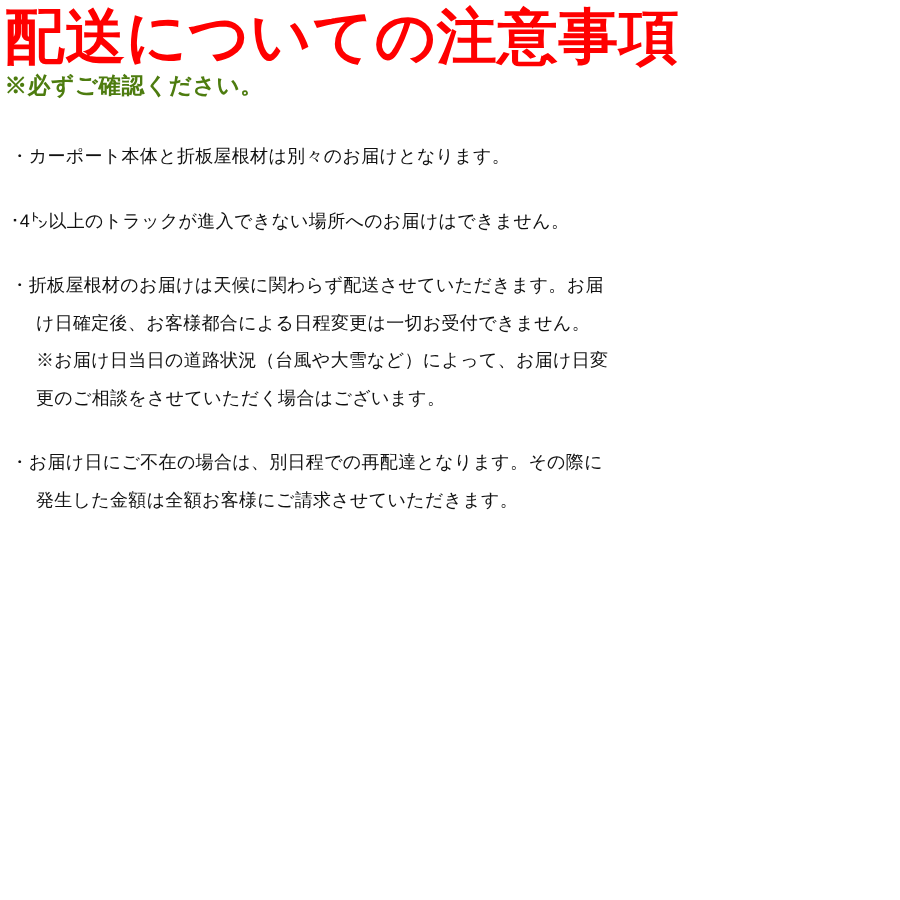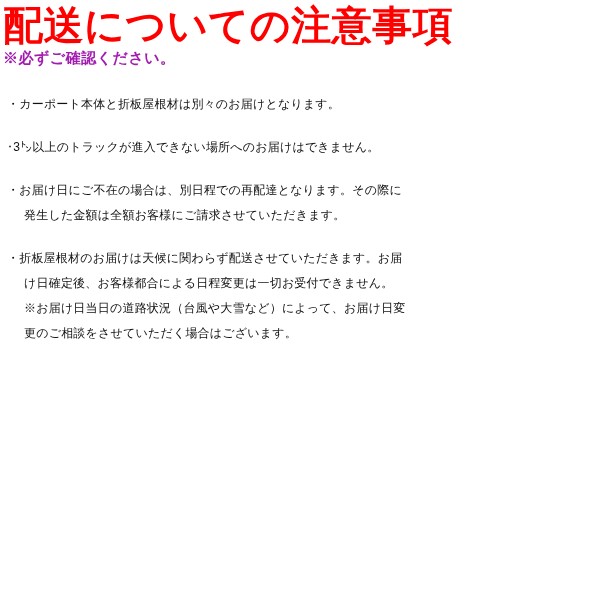--- a/index.html
+++ b/index.html
@@ -19,21 +19,21 @@
   }
   .title {
     color: #ff0000;
     font-weight: bold;
     font-size: 40px;
     line-height: 46px;
     letter-spacing: 0.5px;
     white-space: nowrap;
   }
   .subtitle {
-    color: #a21caf;
+    color: #4d7c0f;
     font-weight: bold;
     font-size: 15px;
     line-height: 17px;
     margin-top: 1px;
     letter-spacing: 0.5px;
   }
   .notice-items {
     margin-top: 26px;
     padding-left: 4px;
   }
@@ -50,21 +50,21 @@
 </style>
 </head>
 <body>
 
 <div class="page">
   <div class="title">配送についての注意事項</div>
   <div class="subtitle">※必ずご確認ください。</div>
 
   <div class="notice-items">
     <div class="notice-item">・カーポート本体と折板屋根材は別々のお届けとなります。</div>
-    <div class="notice-item">・3㌧以上のトラックが進入できない場所へのお届けはできません。</div>
-    <div class="notice-item">・お届け日にご不在の場合は、別日程での再配達となります。その際に
-発生した金額は全額お客様にご請求させていただきます。</div>
+    <div class="notice-item">・4㌧以上のトラックが進入できない場所へのお届けはできません。</div>
     <div class="notice-item">・折板屋根材のお届けは天候に関わらず配送させていただきます。お届
 け日確定後、お客様都合による日程変更は一切お受付できません。
 ※お届け日当日の道路状況（台風や大雪など）によって、お届け日変
 更のご相談をさせていただく場合はございます。</div>
+    <div class="notice-item">・お届け日にご不在の場合は、別日程での再配達となります。その際に
+発生した金額は全額お客様にご請求させていただきます。</div>
   </div>
 </div>
 
 </body></html>

